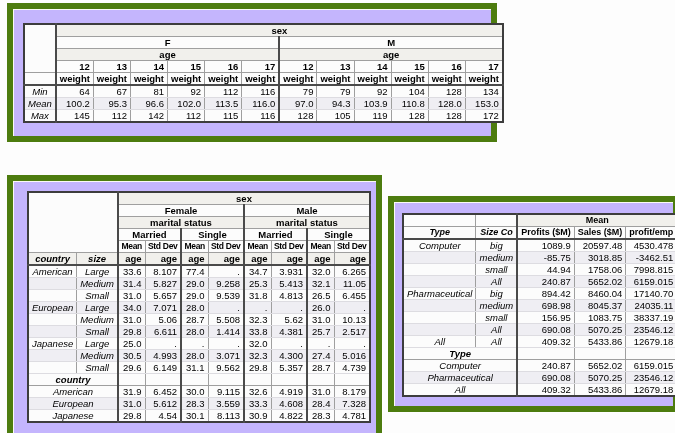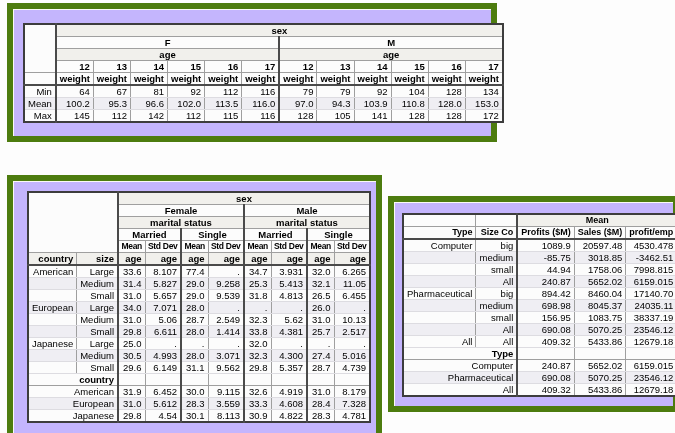--- a/index.html
+++ b/index.html
@@ -16,21 +16,21 @@
           font-size:9.5px;white-space:nowrap;overflow:hidden;}
   #table1{margin:14px 0 0 10px;}
   #table2{margin:10px 0 0 14px;}
   #table3{margin:11px 0 0 8px;}
   #table3 thead td{font-size:9px;}
   #table2 td.stat{font-size:8.5px;letter-spacing:-0.3px;padding:0 1px;}
   .rpt tbody td{border-top:1px solid #dddce1;border-bottom:1px solid #dddce1;}
   .h{font-weight:bold;}
   .c{text-align:center;}
   .r{text-align:right;}
-  .lbl{text-align:right;}
+  .lbl{text-align:center;font-style:italic;}
   .sepL{border-left:2px solid #4a4a4a !important;}
   .hb{border-bottom:2px solid #4a4a4a !important;}
   .hstripe{background:#f1f0ec;}
   tr.alt td{background:#efeef3;}
   tr.sec td{border-top:1.5px solid #9f9f9f;border-bottom:1px solid #9f9f9f;background:#fcfcfc;}
   .corner{background:#fcfcfc;}
 </style>
 </head>
 <body>
 
@@ -129,21 +129,21 @@
           <tr>
             <td class="lbl">Max</td>
             <td class="r sepL">145</td>
             <td class="r">112</td>
             <td class="r">142</td>
             <td class="r">112</td>
             <td class="r">115</td>
             <td class="r">116</td>
             <td class="r sepL">128</td>
             <td class="r">105</td>
-            <td class="r">141</td>
+            <td class="r">119</td>
             <td class="r">128</td>
             <td class="r">128</td>
             <td class="r">172</td>
           </tr>
         </tbody>
       </table>
   </div>
   <div class="panel" id="panel2">
     <table class="rpt" id="table2">
         <colgroup>
@@ -248,21 +248,21 @@
             <td class="r">.</td>
             <td class="r sepL">26.0</td>
             <td class="r">.</td>
           </tr>
           <tr>
             <td class="lbl"></td>
             <td class="lbl">Medium</td>
             <td class="r sepL">31.0</td>
             <td class="r">5.06</td>
             <td class="r sepL">28.7</td>
-            <td class="r">2.549</td>
+            <td class="r">5.508</td>
             <td class="r sepL">32.3</td>
             <td class="r">5.62</td>
             <td class="r sepL">31.0</td>
             <td class="r">10.13</td>
           </tr>
           <tr class="alt">
             <td class="lbl"></td>
             <td class="lbl">Small</td>
             <td class="r sepL">29.8</td>
             <td class="r">6.611</td>

